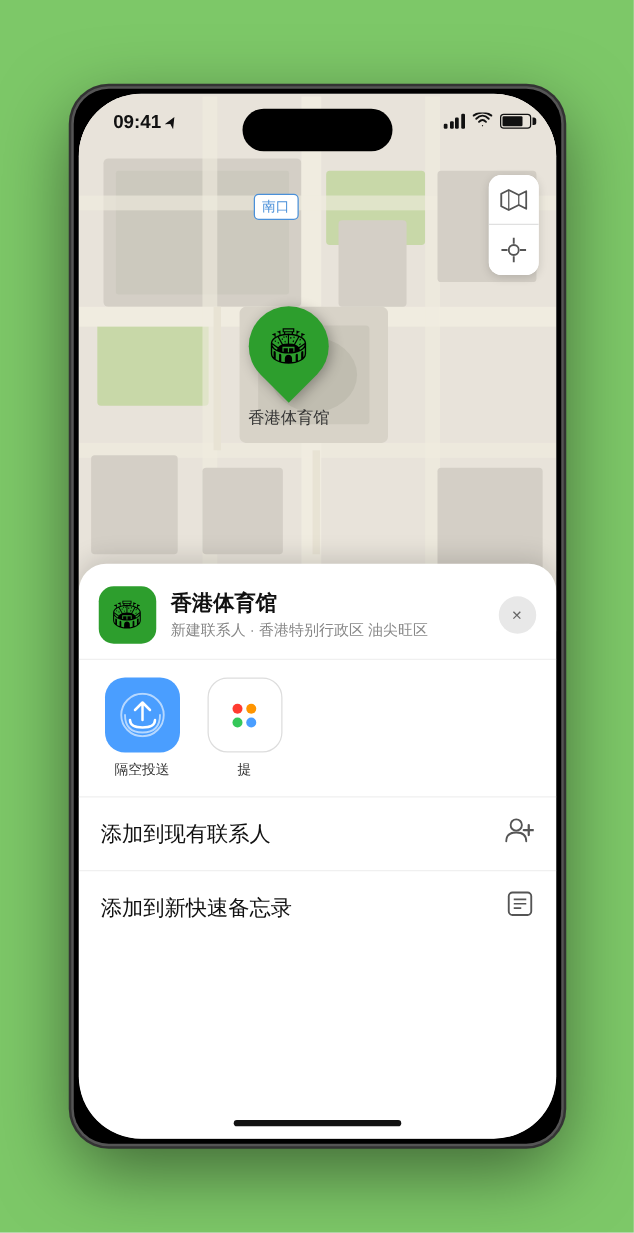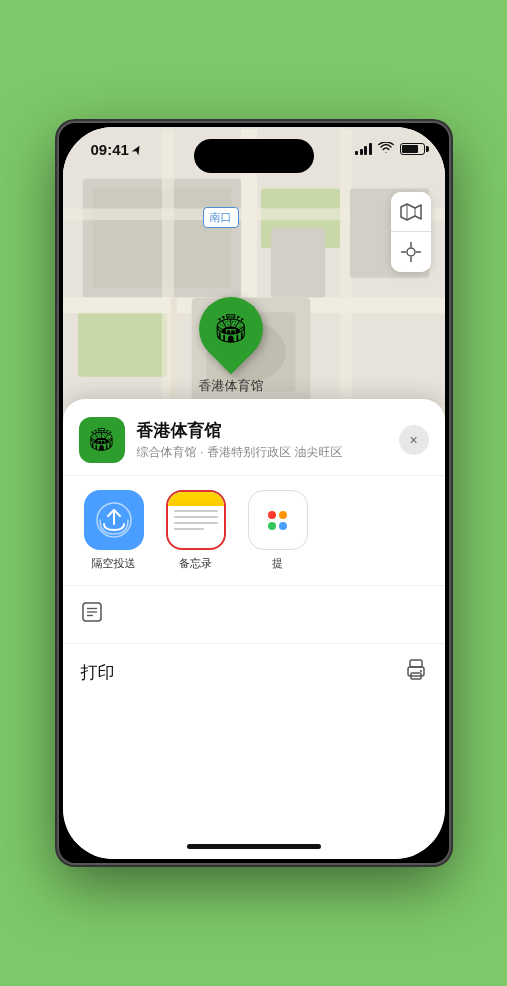--- a/index.html
+++ b/index.html
@@ -8,23 +8,23 @@
       height: 986px;
       background: #7dc868;
       display: flex;
       justify-content: center;
       align-items: center;
       font-family: -apple-system, 'PingFang SC', 'Helvetica Neue', sans-serif;
     }
 
     .phone-frame {
       width: 390px;
-      height: 740px;
+      height: 844px;
       background: #000;
-      border-radius: 16px;
+      border-radius: 28px;
       position: relative;
       box-shadow: 0 0 0 2px #555, 0 0 0 4px #333, 0 20px 60px rgba(0,0,0,0.5);
       overflow: hidden;
     }
 
     .phone-screen {
       position: absolute;
       top: 4px; left: 4px; right: 4px; bottom: 4px;
       border-radius: 50px;
       overflow: hidden;
@@ -509,21 +509,21 @@
     </div>
 
     <div class="bottom-sheet">
 
       <div class="sheet-header">
         <div class="place-icon">
           <span>🏟</span>
         </div>
         <div class="place-info">
           <div class="place-name">香港体育馆</div>
-          <div class="place-subtitle">综合体育馆 · 香港特别行政区 油尖旺区</div>
+          <div class="place-subtitle">新建联系人 · 香港特别行政区 油尖旺区</div>
         </div>
         <div class="close-btn">
           <span>×</span>
         </div>
       </div>
 
       <div class="share-row">
 
         <div class="share-item">
           <div class="share-item-icon icon-airdrop">
@@ -532,32 +532,20 @@
               <path d="M18 8 L18 22 M18 8 L12 14 M18 8 L24 14" stroke="white" stroke-width="2" stroke-linecap="round" stroke-linejoin="round" fill="none"></path>
               <path d="M8 22 Q8 28 18 28 Q28 28 28 22" fill="none" stroke="white" stroke-width="2" stroke-linecap="round"></path>
               <path d="M4 18 Q4 32 18 32 Q32 32 32 18" fill="none" stroke="white" stroke-width="1.5" stroke-linecap="round" opacity="0.6"></path>
             </svg>
           </div>
           <div class="share-item-label">隔空投送</div>
         </div>
 
 
 
-        <div class="share-item selected">
-          <div class="share-item-icon icon-notes" style="flex-direction:column; padding:0; overflow:hidden;">
-            <div style="height:14px; background:linear-gradient(to bottom, #ffd600, #ffca00); width:100%; border-radius:14px 14px 0 0;"></div>
-            <div style="padding:4px 6px; flex:1; width:100%;">
-              <div style="height:2px; background:#ccc; border-radius:1px; margin-bottom:4px;"></div>
-              <div style="height:2px; background:#ccc; border-radius:1px; margin-bottom:4px;"></div>
-              <div style="height:2px; background:#ccc; border-radius:1px; margin-bottom:4px;"></div>
-              <div style="height:2px; background:#ccc; border-radius:1px; width:70%;"></div>
-            </div>
-          </div>
-          <div class="share-item-label">备忘录</div>
-        </div>
 
         <div class="share-item">
           <div class="share-item-icon" style="background: white; border: 1px solid #ddd; overflow:hidden; padding:4px;">
             <div class="more-dots">
               <div class="dot-row">
                 <div class="dot" style="background:#ff3b30;"></div>
                 <div class="dot" style="background:#ff9500;"></div>
               </div>
               <div class="dot-row">
                 <div class="dot" style="background:#34c759;"></div>
@@ -566,43 +554,44 @@
             </div>
           </div>
           <div class="share-item-label">提</div>
         </div>
       </div>
 
       <div class="action-list">
 
 
 
-
         <div class="action-item">
+          <span class="action-label">添加到现有联系人</span>
+          <span class="action-icon">
+            <svg width="24" height="22" viewBox="0 0 24 22">
+              <circle cx="10" cy="7" r="4.5" fill="none" stroke="#555" stroke-width="1.5"></circle>
+              <path d="M2 20 Q2 13 10 13 Q18 13 18 20" fill="none" stroke="#555" stroke-width="1.5" stroke-linecap="round"></path>
+              <line x1="20" y1="7" x2="20" y2="15" stroke="#555" stroke-width="1.8" stroke-linecap="round"></line>
+              <line x1="16" y1="11" x2="24" y2="11" stroke="#555" stroke-width="1.8" stroke-linecap="round"></line>
+            </svg>
+          </span>
+        </div>
+
+        <div class="action-item">
+          <span class="action-label">添加到新快速备忘录</span>
           <span class="action-icon">
             <svg width="22" height="22" viewBox="0 0 22 22">
               <rect x="2" y="2" width="18" height="18" rx="3" fill="none" stroke="#555" stroke-width="1.5"></rect>
               <line x1="6" y1="7.5" x2="16" y2="7.5" stroke="#555" stroke-width="1.3"></line>
               <line x1="6" y1="11" x2="16" y2="11" stroke="#555" stroke-width="1.3"></line>
               <line x1="6" y1="14.5" x2="12" y2="14.5" stroke="#555" stroke-width="1.3"></line>
             </svg>
           </span>
         </div>
 
-        <div class="action-item">
-          <span class="action-label">打印</span>
-          <span class="action-icon">
-            <svg width="22" height="22" viewBox="0 0 22 22">
-              <rect x="5" y="1" width="12" height="7" rx="1.5" fill="none" stroke="#555" stroke-width="1.5"></rect>
-              <rect x="3" y="8" width="16" height="9" rx="2" fill="none" stroke="#555" stroke-width="1.5"></rect>
-              <rect x="6" y="14" width="10" height="6" rx="1" fill="none" stroke="#555" stroke-width="1.5"></rect>
-              <circle cx="16" cy="12" r="1" fill="#555"></circle>
-            </svg>
-          </span>
-        </div>
 
       </div>
 
       <div class="home-indicator"></div>
     </div>
 
   </div>
 </div>
 
 </body></html>

